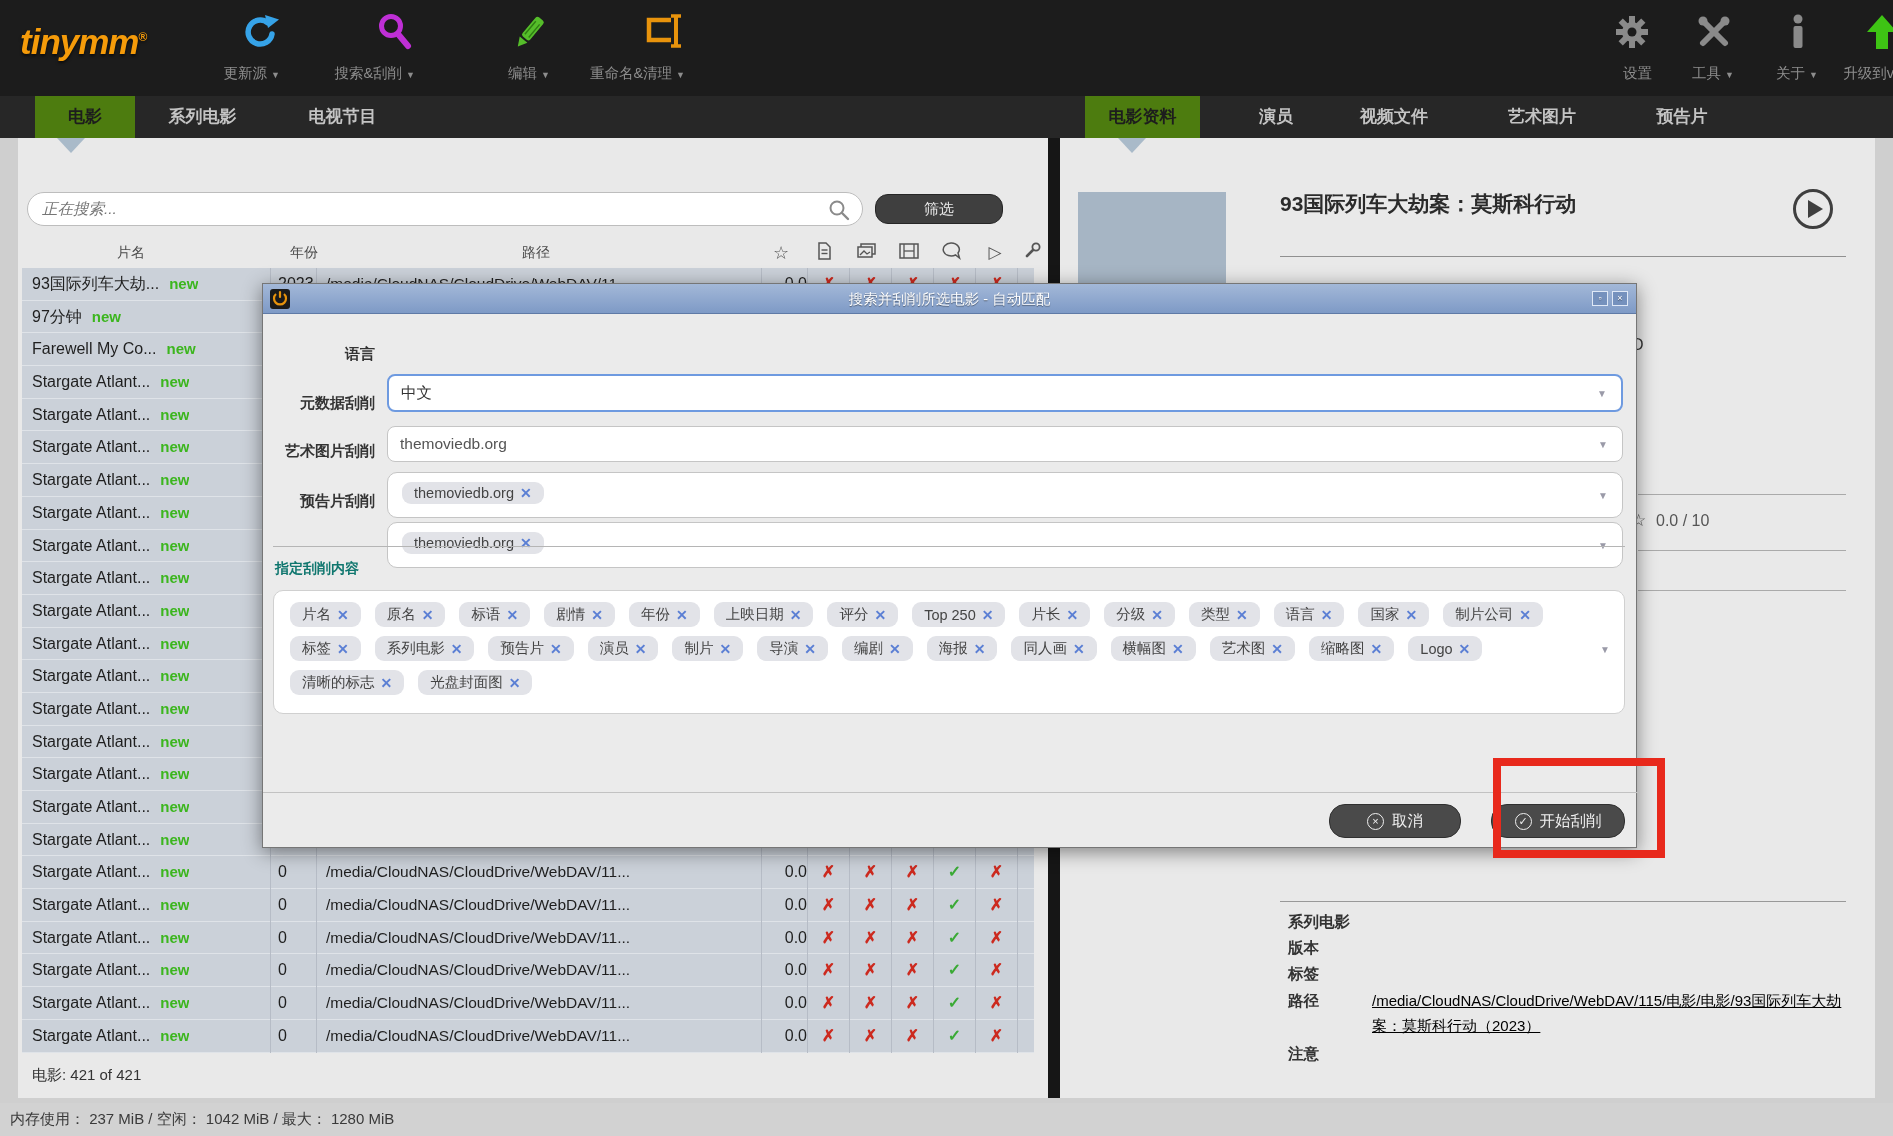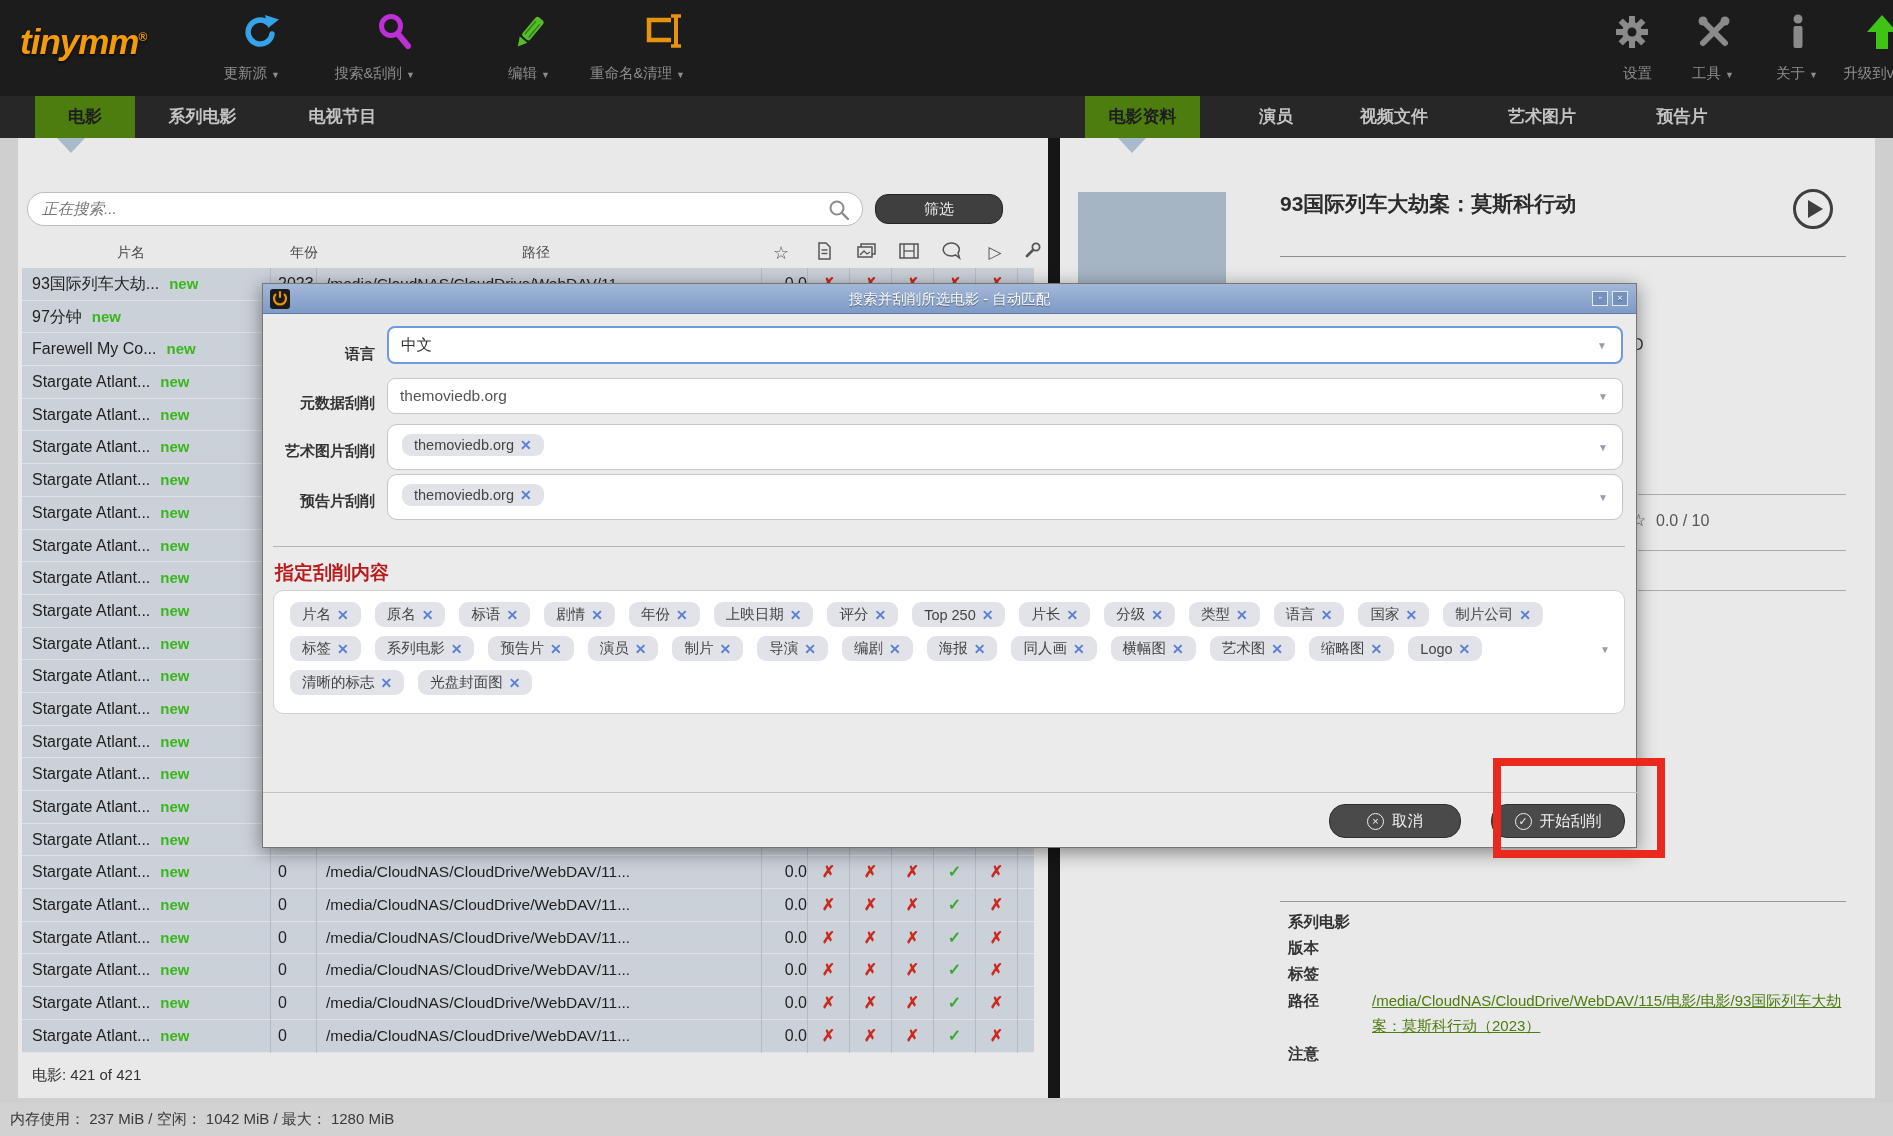--- a/index.html
+++ b/index.html
@@ -62,46 +62,46 @@
 
   
   .poster { position:absolute; left:18px; top:54px; width:148px; height:97px; background:#a6b5c4; }
   .movie-title { position:absolute; left:220px; top:52px; width:560px; font-size:21px; font-weight:bold; color:#2b2b2b; }
   .play-wrap { position:absolute; left:732px; top:50px; }
   .sep { position:absolute; height:1px; background:#909090; }
   .frag-d { position:absolute; left:572px; top:198px; font-size:16px; color:#333; }
   .rating-line { position:absolute; left:575px; top:374px; font-size:16px; color:#555; }
   .rating-star { position:absolute; left:571px; top:372px; font-size:17px; color:#555; }
   .dfield { position:absolute; left:228px; font-size:15.5px; font-weight:bold; color:#333; }
-  .path-link { position:absolute; left:312px; top:850px; width:482px; font-size:15px; color:#4d7c0f;
+  .path-link { position:absolute; left:312px; top:850px; width:482px; font-size:15px; color:#000000;
                text-decoration:underline; line-height:25px; word-break:break-all; cursor:pointer; }
 
   
   .dialog { position:absolute; left:262px; top:283px; width:1375px; height:565px; background:#ebebeb;
             border:1px solid #767676; box-shadow:0 4px 18px rgba(0,0,0,.45); z-index:10; }
   .dtitlebar { position:absolute; left:0; top:0; width:100%; height:30px;
                background:linear-gradient(#a3b8d8, #7e9ac6); border-bottom:1px solid #5f7aa6;
                text-align:center; line-height:30px; font-size:14.5px; color:#fff;
                text-shadow:0 1px 1px rgba(0,0,0,.45); }
   .dappicon { position:absolute; left:7px; top:5px; width:20px; height:20px; background:#1b1b1b;
               border-radius:3px; }
   .dwin { position:absolute; top:7px; width:16px; height:15px; background:#7591bd; border:1px solid #dfe8f6;
           color:#fff; font-size:9px; line-height:13px; text-align:center; cursor:pointer; }
   .dbody-label { position:absolute; width:112px; text-align:right; font-size:15px; color:#333; font-weight:600; }
   .dfieldbox { position:absolute; left:124px; width:1236px; background:#fff; border:1px solid #c5c5c5;
-               border-radius:8px; }
+               border-radius:8px;margin-top:48px; }
   .dfieldbox.focused { border:2px solid #6e9ae0; }
   .dfieldbox .fval { position:absolute; left:12px; top:0; bottom:0; display:flex; align-items:center;
                      font-size:15.5px; color:#333; }
   .combo-arrow { position:absolute; right:14px; top:50%; transform:translateY(-50%); font-size:10px; color:#9a9aa8; }
   .chip { background:#e2e3e8; border-radius:9px; padding:3px 12px; font-size:14.5px; color:#444;
           white-space:nowrap; display:inline-flex; align-items:center; gap:6px; }
   .chip .chip-x { color:#5b7fd4; font-weight:bold; font-size:14px; cursor:pointer; }
   .dsep { position:absolute; height:1px; background:#b5b5b5; }
-  .section-label { position:absolute; left:12px; top:276px; font-size:19px; font-weight:bold; color:#b91c1c; }
+  .section-label { position:absolute; left:12px; top:276px; font-size:14px; font-weight:bold; color:#0f766e; }
   .chipbox { position:absolute; left:10px; top:306px; width:1352px; height:124px; background:#fff;
              border:1px solid #d0d0d0; border-radius:10px; padding:11px 16px; display:flex; flex-wrap:wrap;
              gap:9px 14px; align-content:flex-start; }
   .dbtn { position:absolute; top:520px; height:34px; background:#4a4a4a; border:1px solid #303030;
           border-radius:16px; color:#f0f0f0; font-size:15.5px; display:flex; align-items:center;
           justify-content:center; gap:8px; cursor:pointer; }
   .btn-circle { display:inline-flex; width:17px; height:17px; border:1.5px solid #f0f0f0; border-radius:50%;
                 font-size:11px; line-height:14px; align-items:center; justify-content:center; }
 
   .red-annotation { position:absolute; left:1493px; top:758px; width:172px; height:100px;

